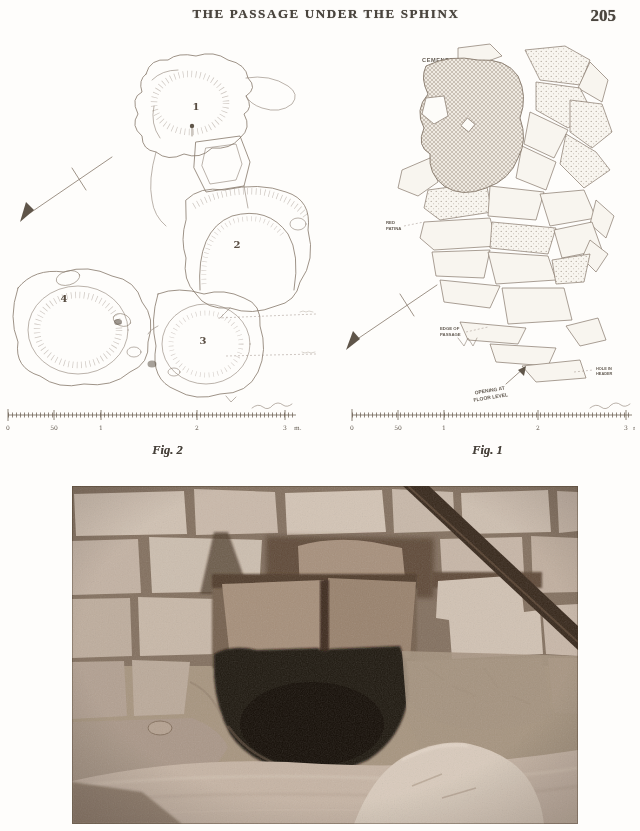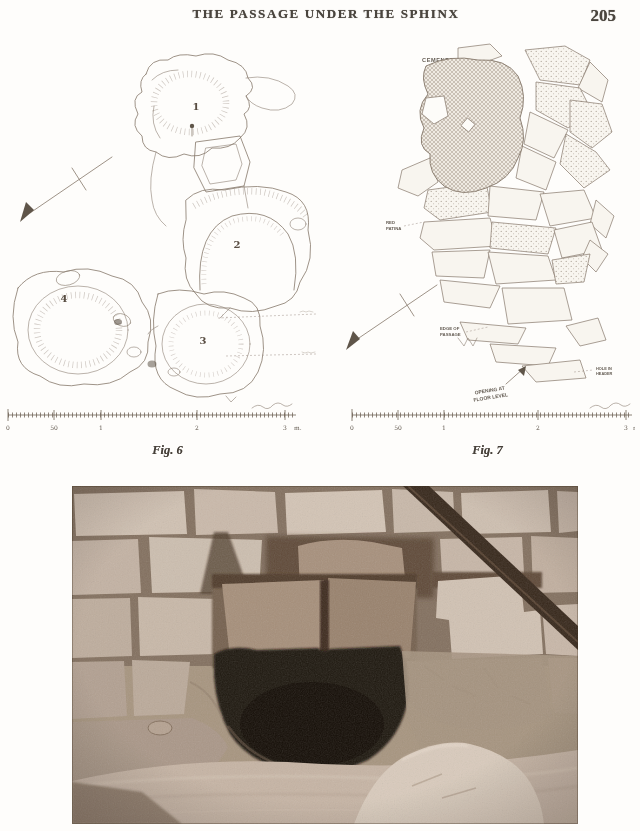--- a/index.html
+++ b/index.html
@@ -105,21 +105,21 @@
       <path class="rul" d="M8,369 L8,381 M54,370 L54,380 M101,370 L101,380 M197,370 L197,380 M285,370 L285,380"></path>
       <path class="ln2" d="M252,368 q6,-5 11,-1 q5,4 10,-2 q5,-4 10,0 q4,3 9,-1" stroke-width="1"></path>
       <text class="rultxt" x="8" y="390" text-anchor="middle">0</text>
       <text class="rultxt" x="54" y="390" text-anchor="middle">50</text>
       <text class="rultxt" x="101" y="390" text-anchor="middle">1</text>
       <text class="rultxt" x="197" y="390" text-anchor="middle">2</text>
       <text class="rultxt" x="285" y="390" text-anchor="middle">3</text>
       <text class="rultxt" x="294" y="390">m.</text>
     </g>
   </svg>
-  <div id="cap4" class="caption">Fig. 6</div>
+  <div id="cap4" class="caption">Fig. 2</div>
 
   <svg id="fig5svg" class="figsvg" width="295" height="400" viewBox="0 0 295 400">
     <defs>
       <pattern id="xhatch" width="4" height="4" patternUnits="userSpaceOnUse">
         <rect width="4" height="4" fill="#efeae2"></rect>
         <path d="M0,4 L4,0 M0,0 L4,4" stroke="#9a8c7d" stroke-width=".45"></path>
       </pattern>
       <pattern id="dotpat" width="5" height="5" patternUnits="userSpaceOnUse">
         <rect width="5" height="5" fill="#f8f5ef"></rect>
         <circle cx="1.2" cy="1.4" r=".55" fill="#8a7c6e" opacity=".7"></circle>
@@ -195,21 +195,21 @@
       <path class="rul" d="M12,369 L12,381 M58,370 L58,380 M104,370 L104,380 M198,370 L198,380 M286,370 L286,380"></path>
       <path class="ln2" d="M250,368 q6,-5 11,-1 q5,4 10,-2 q5,-4 10,0 q4,3 9,-1" stroke-width="1"></path>
       <text class="rultxt" x="12" y="390" text-anchor="middle">0</text>
       <text class="rultxt" x="58" y="390" text-anchor="middle">50</text>
       <text class="rultxt" x="104" y="390" text-anchor="middle">1</text>
       <text class="rultxt" x="198" y="390" text-anchor="middle">2</text>
       <text class="rultxt" x="286" y="390" text-anchor="middle">3</text>
       <text class="rultxt" x="293" y="390">m.</text>
     </g>
   </svg>
-  <div id="cap5" class="caption">Fig. 7</div>
+  <div id="cap5" class="caption">Fig. 1</div>
 
   <svg class="photo" width="506" height="338" viewBox="0 0 506 338">
     <defs>
       <filter id="soft1">
           <feGaussianBlur stdDeviation="1.2"></feGaussianBlur>
         </filter>
       <filter id="soft2">
           <feGaussianBlur stdDeviation="2.4"></feGaussianBlur>
         </filter>
       <filter id="grain" x="0" y="0" width="100%" height="100%">

